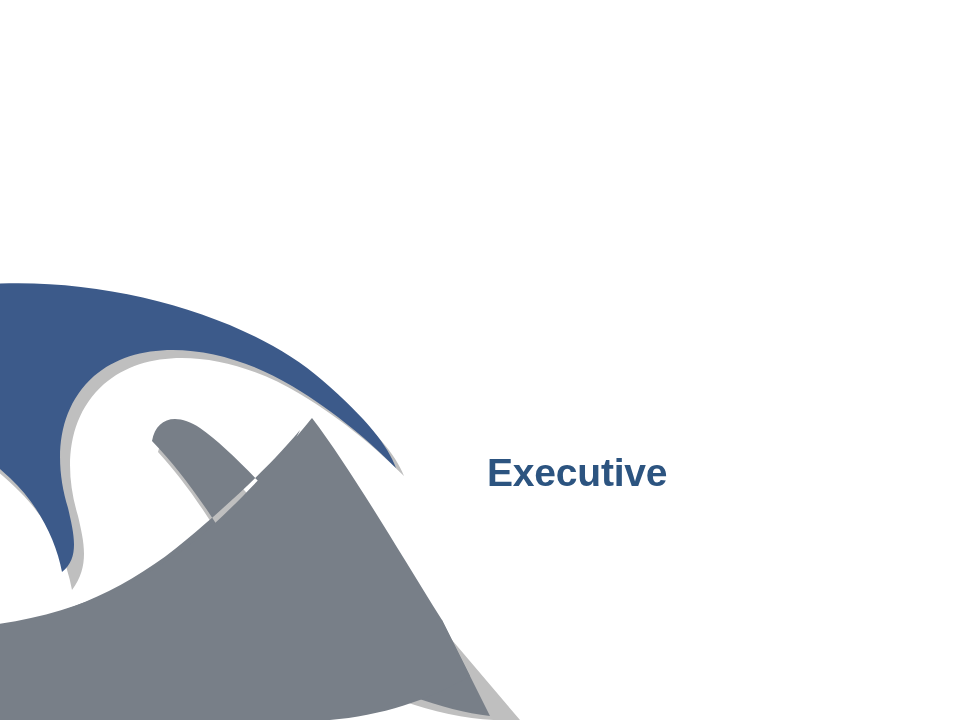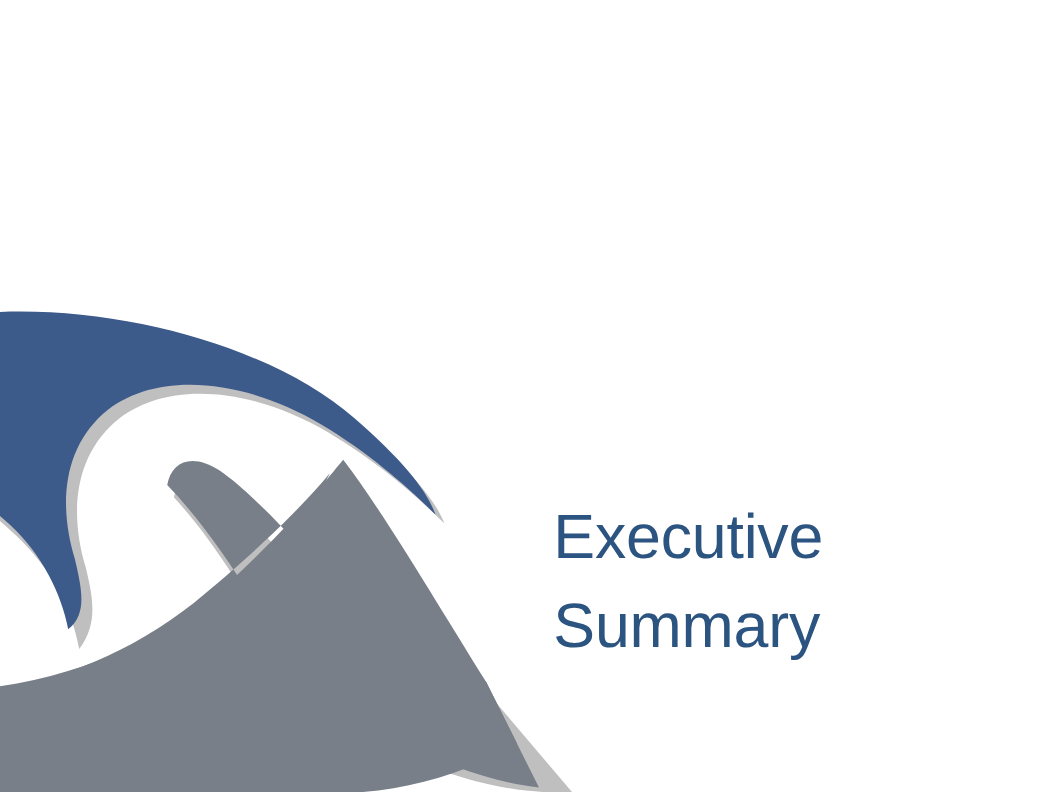--- a/index.html
+++ b/index.html
@@ -37,27 +37,27 @@
 
   
   #title-block {
     position: absolute;
     left: 487px;
     top: 440px;
     width: 420px;
   }
   .title-line {
     font-family: "Liberation Sans", sans-serif;
-    font-weight: normal;
-    font-size: 57px;
+    font-weight: bold;
+    font-size: 39px;
     line-height: 65px;
     letter-spacing: -0.2px;
     color: #2c5480;
     white-space: nowrap;
-    margin: 16px;
+    margin: 0;
   }
 </style>
 </head>
 <body>
 
 <div id="slide">
 
   <div id="wave-graphic">
     <svg viewBox="0 0 960 720" xmlns="http://www.w3.org/2000/svg">
 
@@ -118,16 +118,15 @@
                L 470 676
                C 430 700, 380 716, 330 720
                L -40 720
                Z"></path>
 
     </svg>
   </div>
 
   <div id="title-block">
     <div class="title-line">Executive</div>
-    <div class="title-line">Summary</div>
   </div>
 
 </div>
 
 </body></html>

